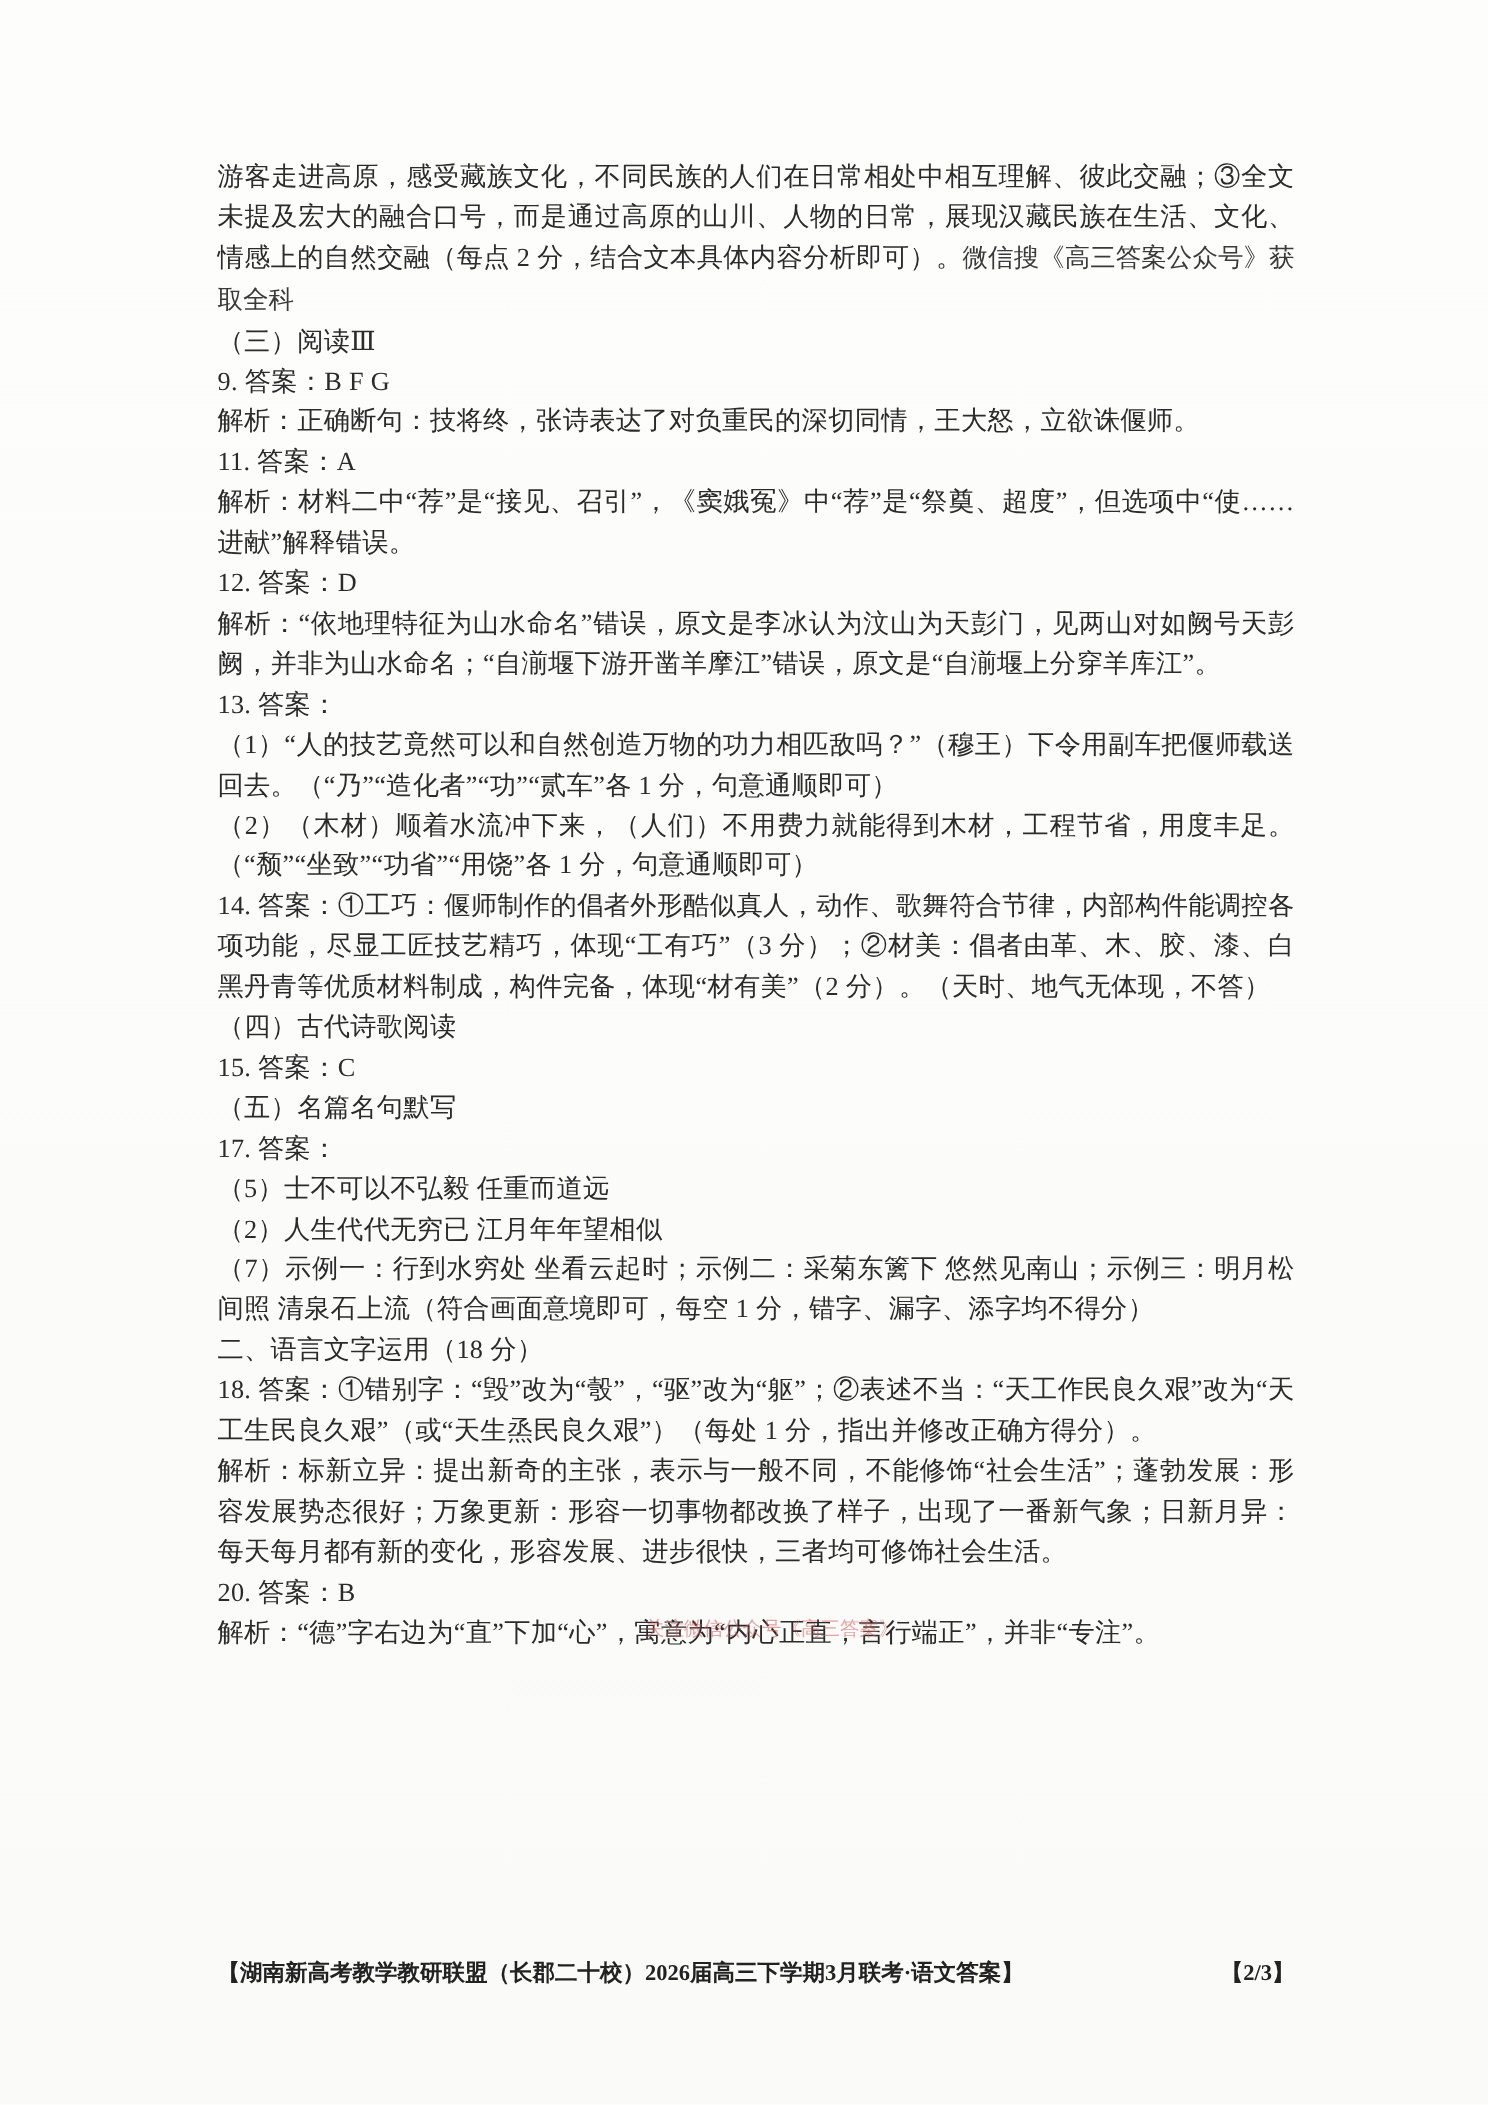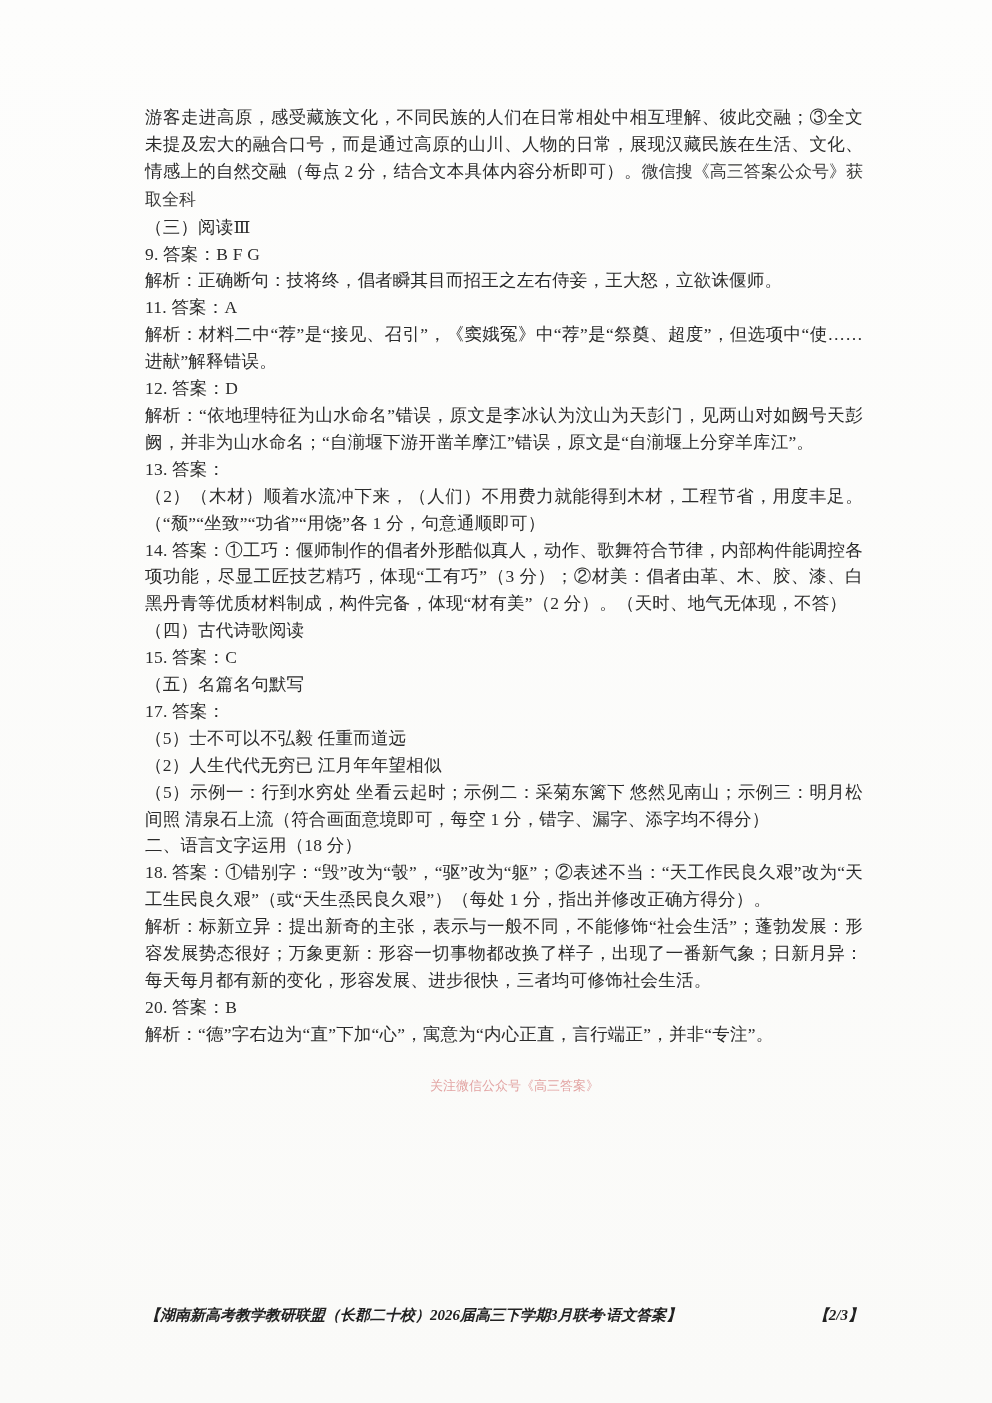--- a/index.html
+++ b/index.html
@@ -48,45 +48,45 @@
     position: absolute;
     left: 145px;
     top: 1306px;
     width: 718px;
     display: flex;
     justify-content: space-between;
     align-items: flex-end;
     font-size: 15px;
     font-weight: bold;
     color: #222;
-    font-style: italic;
   }
 </style>
 </head>
 <body>
 
 <div class="page-content">
   <p><span>游客走进高原，感受藏族文化，不同民族的人们在日常相处中相互理解、彼此交融；③全文未提及宏大的融合口号，而是通过高原的山川、人物的日常，展现汉藏民族在生活、文化、情感上的自然交融（每点 2 分，结合文本具体内容分析即可）。</span><span class="promo">微信搜《高三答案公众号》获取全科</span></p>
   <p>（三）阅读Ⅲ</p>
   <p>9. 答案：B F G</p>
-  <p>解析：正确断句：技将终，倡者瞬其目而招王之左右侍妾，王大怒，立欲诛偃师。</p>
+  <p>解析：正确断句：技将终，张诗表达了对负重民的深切同情，王大怒，立欲诛偃师。</p>
   <p>11. 答案：A</p>
   <p>解析：材料二中“荐”是“接见、召引”，《窦娥冤》中“荐”是“祭奠、超度”，但选项中“使……进献”解释错误。</p>
   <p>12. 答案：D</p>
   <p>解析：“依地理特征为山水命名”错误，原文是李冰认为汶山为天彭门，见两山对如阙号天彭阙，并非为山水命名；“自湔堰下游开凿羊摩江”错误，原文是“自湔堰上分穿羊库江”。</p>
   <p>13. 答案：</p>
+  <p>（1）“人的技艺竟然可以和自然创造万物的功力相匹敌吗？”（穆王）下令用副车把偃师载送回去。（“乃”“造化者”“功”“贰车”各 1 分，句意通顺即可）</p>
   <p>（2）（木材）顺着水流冲下来，（人们）不用费力就能得到木材，工程节省，用度丰足。（“颓”“坐致”“功省”“用饶”各 1 分，句意通顺即可）</p>
   <p>14. 答案：①工巧：偃师制作的倡者外形酷似真人，动作、歌舞符合节律，内部构件能调控各项功能，尽显工匠技艺精巧，体现“工有巧”（3 分）；②材美：倡者由革、木、胶、漆、白黑丹青等优质材料制成，构件完备，体现“材有美”（2 分）。（天时、地气无体现，不答）</p>
   <p>（四）古代诗歌阅读</p>
   <p>15. 答案：C</p>
   <p>（五）名篇名句默写</p>
   <p>17. 答案：</p>
   <p>（5）士不可以不弘毅  任重而道远</p>
   <p>（2）人生代代无穷已  江月年年望相似</p>
-  <p>（5）示例一：行到水穷处  坐看云起时；示例二：采菊东篱下  悠然见南山；示例三：明月松间照  清泉石上流（符合画面意境即可，每空 1 分，错字、漏字、添字均不得分）</p>
+  <p>（7）示例一：行到水穷处  坐看云起时；示例二：采菊东篱下  悠然见南山；示例三：明月松间照  清泉石上流（符合画面意境即可，每空 1 分，错字、漏字、添字均不得分）</p>
   <p>二、语言文字运用（18 分）</p>
   <p>18. 答案：①错别字：“毁”改为“彀”，“驱”改为“躯”；②表述不当：“天工作民良久艰”改为“天工生民良久艰”（或“天生烝民良久艰”）（每处 1 分，指出并修改正确方得分）。</p>
   <p>解析：标新立异：提出新奇的主张，表示与一般不同，不能修饰“社会生活”；蓬勃发展：形容发展势态很好；万象更新：形容一切事物都改换了样子，出现了一番新气象；日新月异：每天每月都有新的变化，形容发展、进步很快，三者均可修饰社会生活。</p>
   <p>20. 答案：B</p>
   <p>解析：“德”字右边为“直”下加“心”，寓意为“内心正直，言行端正”，并非“专注”。</p>
 </div>
 
 <div class="watermark">关注微信公众号《高三答案》</div>
 
 <div class="footer">

